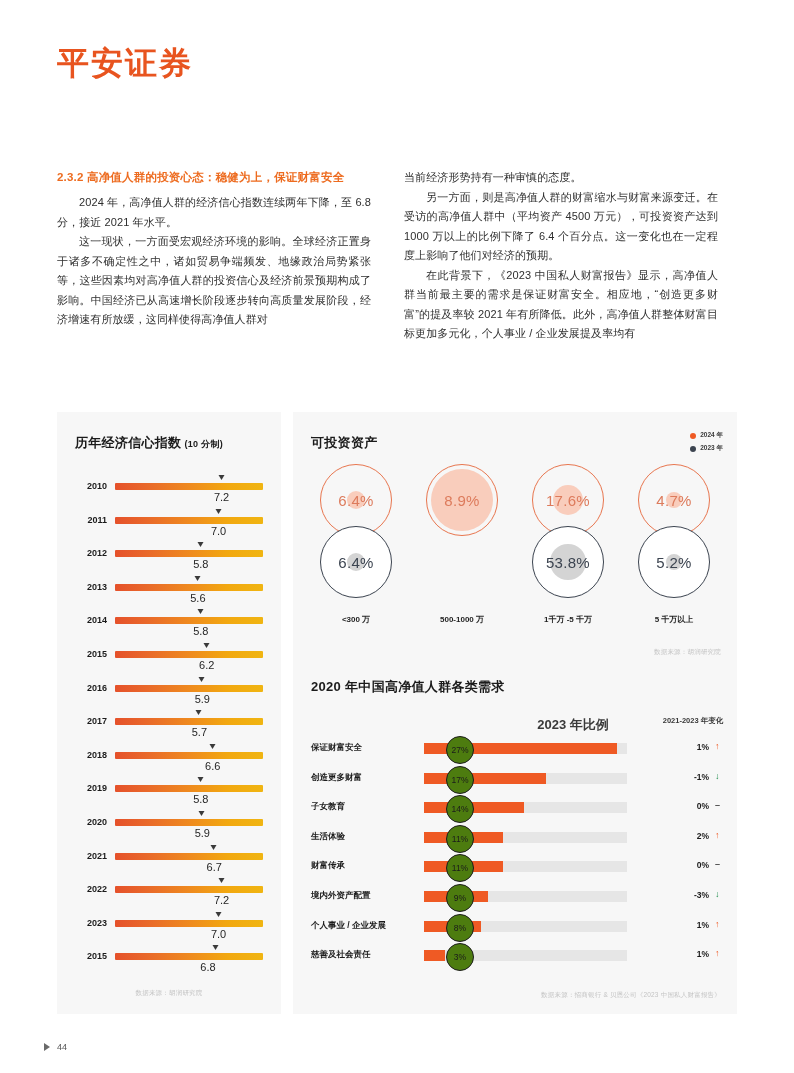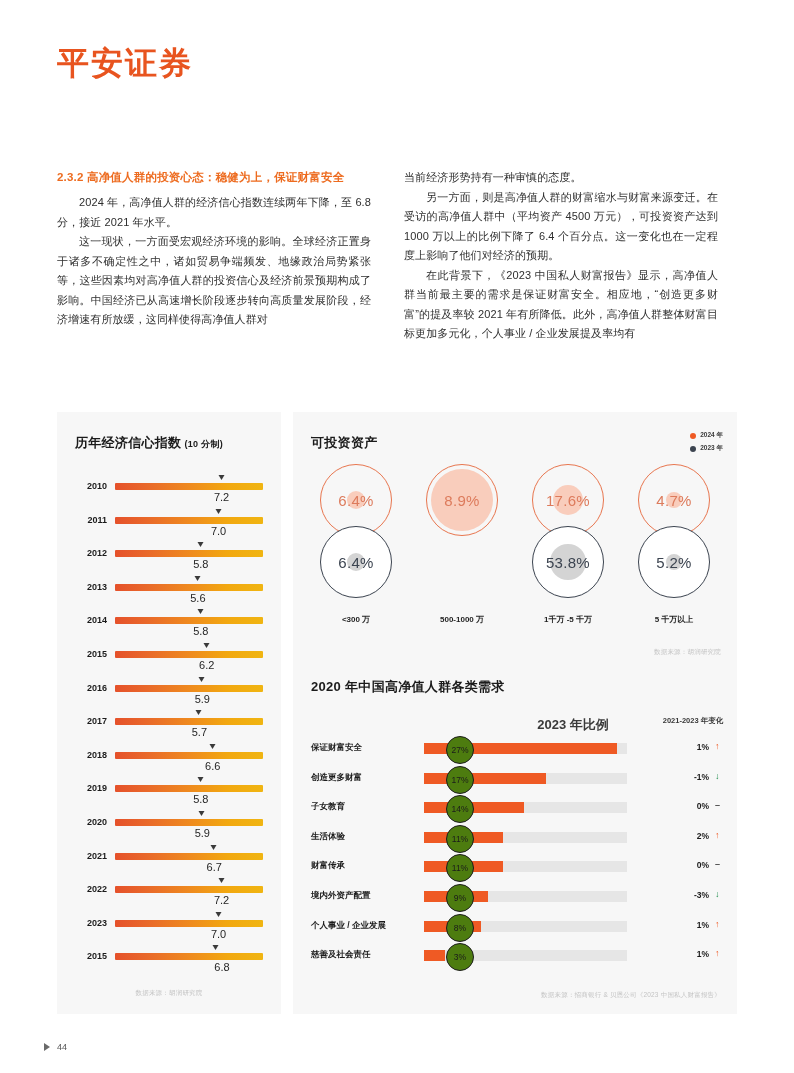--- a/index.html
+++ b/index.html
@@ -256,21 +256,21 @@
         <div class="yearrow">
           <span class="ylabel">2023</span>
           <span class="track"></span>
           <span class="marker" style="left: 161.6px;"></span>
           <span class="val" style="left: 161.6px;">7.0</span>
         </div>
         <div class="yearrow">
           <span class="ylabel">2015</span>
           <span class="track"></span>
           <span class="marker" style="left: 158.64px;"></span>
-          <span class="val" style="left: 165px;">6.8</span>
+          <span class="val" style="left: 151px;">6.8</span>
         </div>
       </div>
     <div class="src" id="src-left">数据来源：胡润研究院</div>
   </div>
 
   <div class="panel" id="panel-right">
 
     <div class="panel-title" id="assets-title">可投资资产</div>
 
     <div class="legend">

